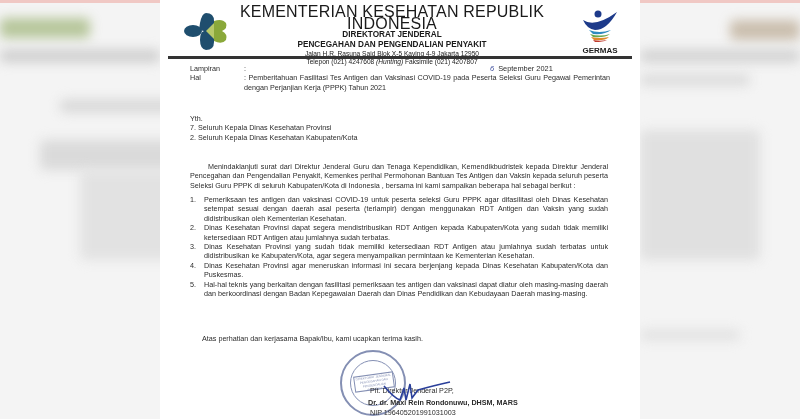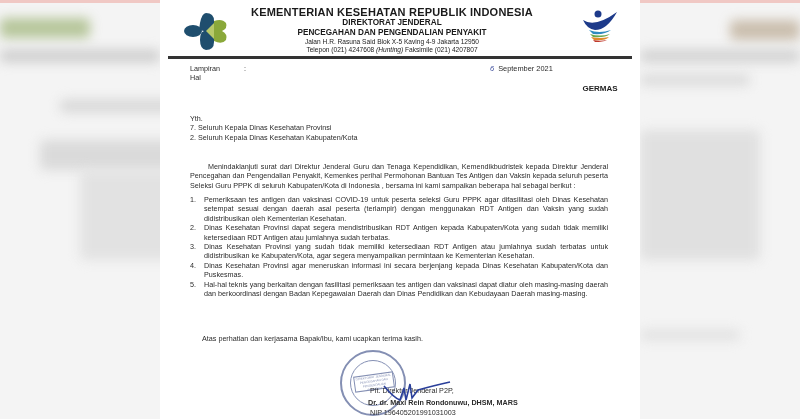--- a/index.html
+++ b/index.html
@@ -12,21 +12,21 @@
   .bg-right { right: 0; }
   .bg-topline { position: absolute; left: 0; top: 0; width: 800px; height: 3px; background: #f0c8c4; }
   .blur { position: absolute; filter: blur(6px); border-radius: 4px; }
 
   .page { position: absolute; left: 160px; top: 0; width: 480px; height: 419px; background: #fff; }
 
   .kop { position: absolute; left: 0; top: 0; width: 480px; height: 54px; }
   .logo-kemenkes { position: absolute; left: 24px; top: 10px; width: 50px; height: 42px; }
   .logo-germas { position: absolute; left: 405px; top: 8px; width: 70px; height: 46px; }
   .kop-text { position: absolute; left: 62px; top: 6px; width: 340px; text-align: center; color: #1a1a1a; }
-  .kop-1 { font-weight: bold; font-size: 11px; letter-spacing: 0.2px; line-height: 12px; }
+  .kop-1 { font-weight: normal; font-size: 16px; letter-spacing: 0.2px; line-height: 12px; }
   .kop-2, .kop-3 { font-weight: bold; font-size: 8.2px; line-height: 10px; }
   .kop-4, .kop-5 { font-size: 6.6px; line-height: 8px; }
   .kop-5 .it { font-style: italic; }
   .rule { position: absolute; left: 8px; top: 56px; width: 464px; height: 3px; background: #333; }
 
   .body-text { font-size: 7.2px; line-height: 9.4px; color: #2b2b2b; }
 
   .meta { position: absolute; left: 30px; top: 64px; width: 420px; }
   .meta-row { display: flex; }
   .meta-label { width: 54px; flex-shrink: 0; }
@@ -92,32 +92,33 @@
 
     <div class="logo-germas">
       <svg width="70" height="34" viewBox="0 0 70 34">
         <circle cx="33" cy="6" r="3.5" fill="#1d3a8a"></circle>
         <path d="M18 12 Q30 20 52 4 Q42 22 30 22 Q22 21 18 12Z" fill="#1d3a8a"></path>
         <path d="M24 22 Q34 26 46 22 Q40 27 28 26Z" fill="#2e8bc0"></path>
         <path d="M25 26 Q35 29 45 26 Q40 30 28 29Z" fill="#6aa84f"></path>
         <path d="M26 29 Q35 31 44 29 Q40 33 29 32Z" fill="#e08a2a"></path>
         <path d="M28 32 Q35 33.5 42 32 Q38 34 30 34Z" fill="#c0392b"></path>
       </svg>
-      <div style="font-weight:bold;font-size:8px;text-align:center;color:#222;margin-top:38px;">GERMAS</div>
+      <div style="font-weight:bold;font-size:8px;text-align:center;color:#222;">GERMAS</div>
     </div>
     <div class="rule"></div>
   </div>
 
   <div class="meta body-text">
     <div class="meta-row">
       <span class="meta-label">Lampiran</span>
       <span class="meta-val">:</span>
     </div>
     <div class="meta-row">
       <span class="meta-label">Hal</span>
+      <span class="meta-val">: Pemberitahuan Fasilitasi Tes Antigen dan Vaksinasi COVID-19 pada Peserta Seleksi Guru Pegawai Pemerintan dengan Perjanjian Kerja (PPPK) Tahun 2021</span>
     </div>
   </div>
 
   <div class="date body-text">
     <span class="num">6</span><span>September 2021</span>
   </div>
 
   <div class="yth body-text">
     <div>Yth.</div>
     <div>7. Seluruh Kepala Dinas Kesehatan Provinsi</div>

